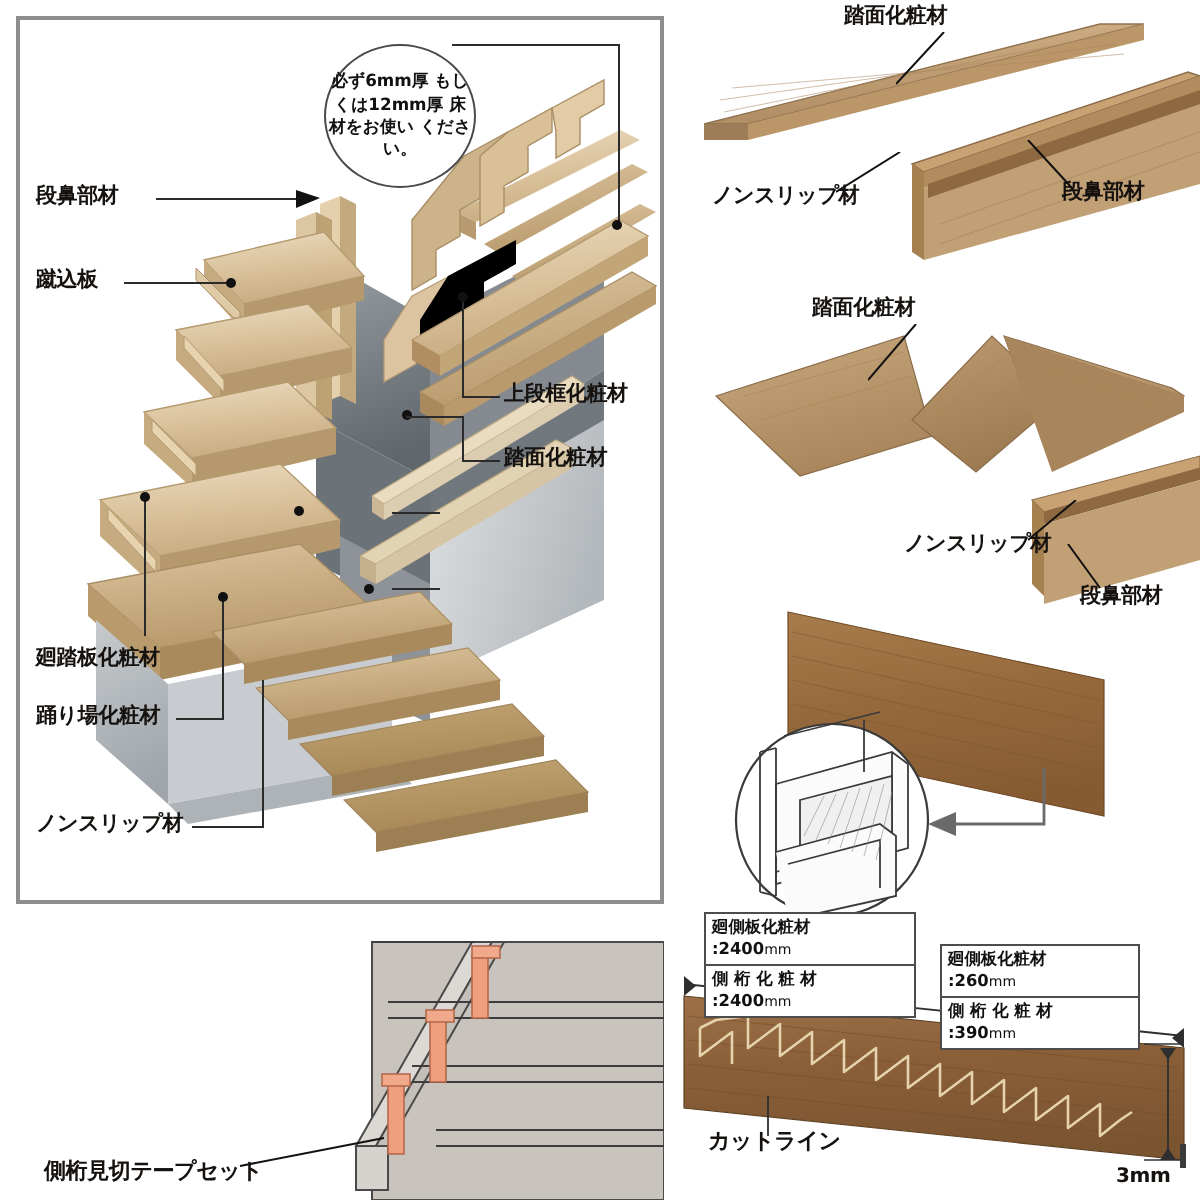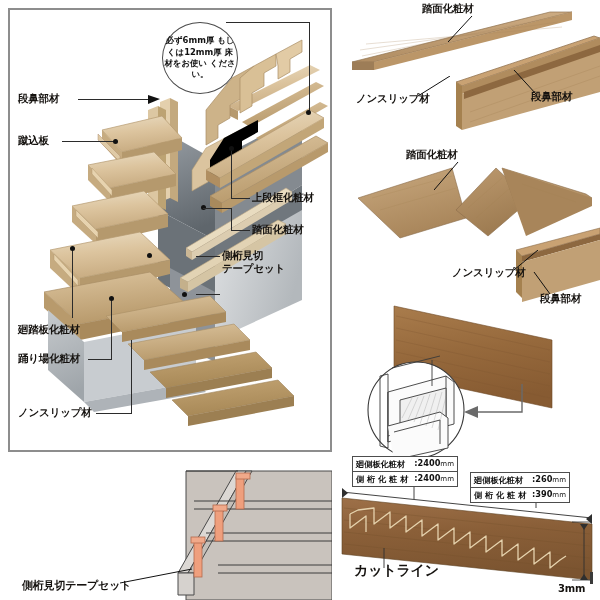--- a/index.html
+++ b/index.html
@@ -40,22 +40,22 @@
 
   
   #right-col{position:absolute;left:336px;top:0;width:264px;height:600px;}
 
   .dimbox{
     position:absolute;border:1px solid #4d4d4d;background:#fff;
     font-size:8.2px;font-weight:bold;line-height:11px;color:#111;
     padding:0;box-sizing:border-box;
   }
   .dimbox .row{
-    display:flex;align-items:center;justify-content:space-between;
-    padding:1px 3px;border-bottom:1px solid #4d4d4d;white-space:nowrap;
+    display:flex;justify-content:space-between;
+    padding:1px 3px;border-bottom:1px solid #4d4d4d;white-space:nowrap;flex-direction:column;
   }
   .dimbox .row:last-child{border-bottom:none;}
   .dimbox .u{font-size:7px;font-weight:normal;}
 
   svg{display:block;}
 </style>
 </head>
 <body>
 
 <div class="stage">
@@ -216,22 +216,20 @@
   <div class="leader h" style="left:232px;top:198px;width:18px;"></div>
   <div class="leader v" style="left:231px;top:150px;height:49px;"></div>
   <div class="dot" style="left:229px;top:146px;"></div>
 
   <div class="lbl" style="left:252px;top:223px;">踏面化粧材</div>
   <div class="leader h" style="left:231px;top:230px;width:19px;"></div>
   <div class="leader v" style="left:231px;top:208px;height:23px;"></div>
   <div class="dot" style="left:201px;top:205px;"></div>
   <div class="leader h" style="left:203px;top:208px;width:29px;"></div>
 
-  <div class="lbl" style="left:222px;top:249px;">側桁見切
-テープセット</div>
   <div class="leader h" style="left:196px;top:256px;width:24px;"></div>
   <div class="dot" style="left:147px;top:253px;"></div>
 
   <div class="leader h" style="left:196px;top:294px;width:24px;"></div>
   <div class="dot" style="left:182px;top:292px;"></div>
 
   <div id="tape-detail">
     <svg width="332" height="145" viewBox="0 0 332 145">
 
       <polygon points="186,16 332,16 332,145 186,145" fill="#c9c3bd" stroke="#4a4a4a" stroke-width="1"></polygon>
@@ -475,20 +473,20 @@
         <div class="row">
           <span>廻側板化粧材</span>
           <span>:<span>260</span><span class="u">mm</span></span>
         </div>
         <div class="row">
           <span>側 桁 化 粧 材</span>
           <span>:<span>390</span><span class="u">mm</span></span>
         </div>
       </div>
 
-      <div class="lbl" style="left:18px;top:112px;font-size:14px;">カットライン</div>
+      <div class="lbl" style="left:18px;top:112px;font-size:11px;">カットライン</div>
 
       <div class="lbl" style="left:222px;top:130px;font-size:10px;">3mm</div>
     </div>
 
   </div>
 
 </div>
 
 </body></html>

